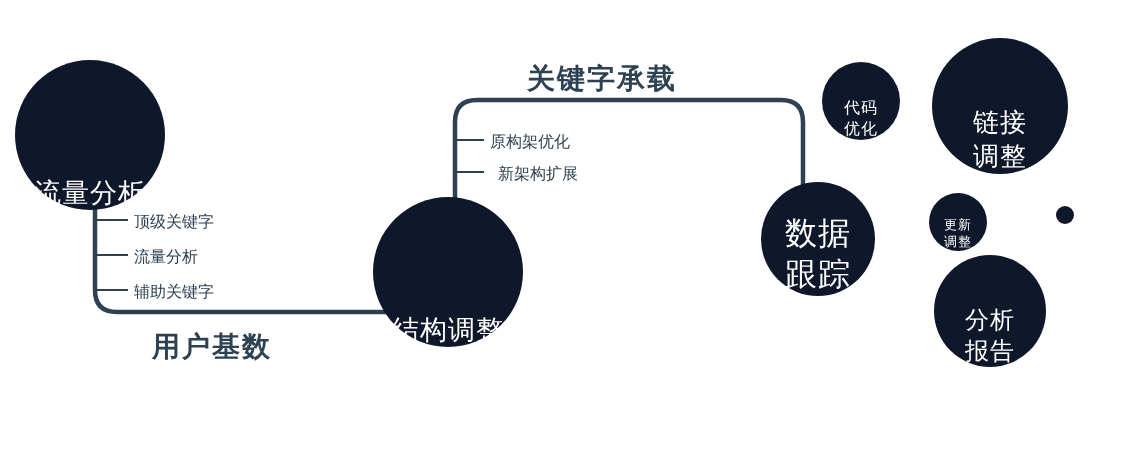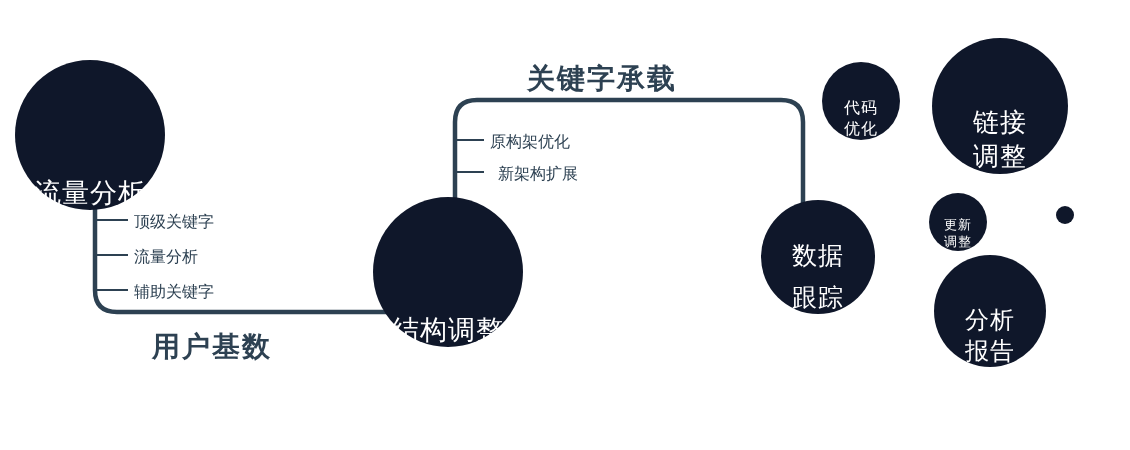--- a/index.html
+++ b/index.html
@@ -35,21 +35,21 @@
     display: flex;
     flex-direction: column;
     align-items: center;
     justify-content: flex-end;
     text-align: center;
     line-height: 1.3;
     letter-spacing: 1px;
   }
   .node-traffic   { left: 15px;  top: 60px;  width: 150px; height: 150px; font-size: 27px; }
   .node-structure { left: 373px; top: 197px; width: 150px; height: 150px; font-size: 27px; }
-  .node-tracking  { left: 761px; top: 200px; width: 114px; height: 114px; font-size: 25px; gap: 9px; }
+  .node-tracking  { left: 761px; top: 182px; width: 114px; height: 114px; font-size: 32px; }
   .node-code      { left: 822px; top: 62px;  width: 78px;  height: 78px;  font-size: 16px; }
   .node-link      { left: 932px; top: 38px;  width: 136px; height: 136px; font-size: 26px; }
   .node-update    { left: 929px; top: 193px; width: 58px;  height: 58px;  font-size: 13px; line-height: 1.35; }
   .node-report    { left: 934px; top: 255px; width: 112px; height: 112px; font-size: 24px; }
   .node-dot       { left: 1056px; top: 206px; width: 18px; height: 18px; }
   .edge-label {
     position: absolute;
     z-index: 3;
     color: #2d4152;
     font-weight: bold;

